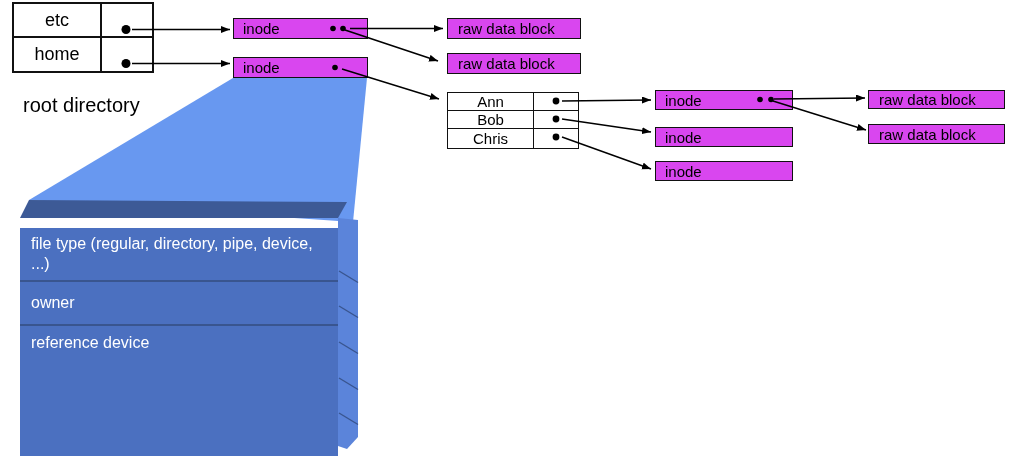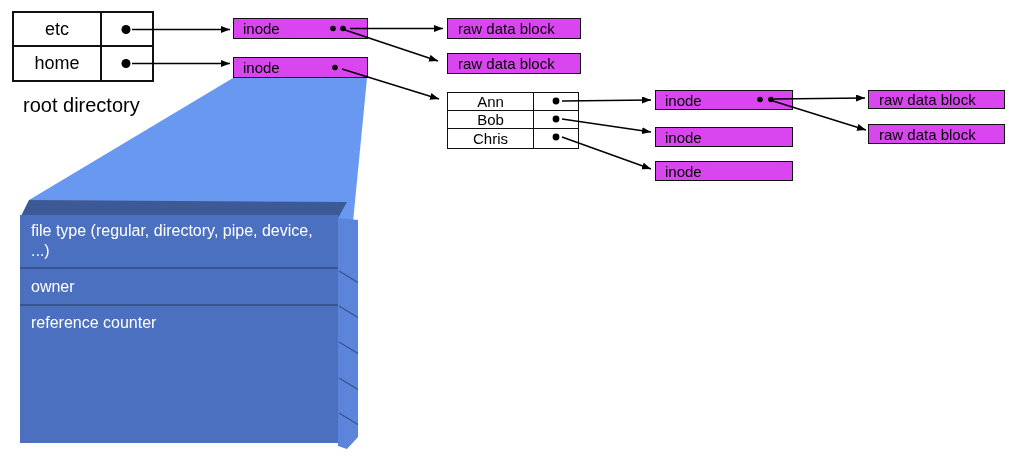--- a/index.html
+++ b/index.html
@@ -18,32 +18,32 @@
   .dbox{position:absolute;background:#d946ef;border:1.5px solid var(--box-border);
         display:flex;align-items:center;font-size:15px;color:#000}
   .dbox .lbl{padding-left:9px;white-space:nowrap}
 
   
   .tbl{position:absolute;background:#ffffff;border:2px solid var(--box-border);
        display:grid;color:#000}
   .tbl .cell{display:flex;align-items:center;justify-content:center}
   .tbl .c-name{border-right:2px solid var(--box-border)}
   .tbl .r-top{border-bottom:2px solid var(--box-border)}
-  #root-table{left:12px;top:11px;width:142px;height:71px;
+  #root-table{left:12px;top:2px;width:142px;height:71px;
               grid-template-columns:88px 1fr;grid-template-rows:34px 1fr;font-size:18px}
   
   #home-table{left:447px;top:92px;width:132px;height:57px;border-width:1.5px;
               grid-template-columns:86px 1fr;grid-template-rows:18px 18px 1fr;font-size:15px}
   #home-table .c-name{border-right:1.5px solid var(--box-border)}
   #home-table .r-mid{border-bottom:1.5px solid var(--box-border)}
 
   .caption{position:absolute;left:23px;top:94px;font-size:20px;color:#000;white-space:nowrap}
 
   
-  #stack{position:absolute;left:20px;top:215px;width:318px;height:228px;
+  #stack{position:absolute;left:20px;top:228px;width:318px;height:228px;
          background:var(--stack-front);color:var(--stack-text);font-size:16px}
   #stack .srow{display:flex;align-items:center;padding-left:11px;padding-right:8px;
                line-height:1.25;border-top:2px solid var(--stack-sep)}
   #stack .srow:first-child{border-top:none}
 
   .fill-beam{fill:var(--beam)}
   .fill-top{fill:var(--stack-top)}
   .fill-side{fill:var(--stack-side)}
   .sideline{stroke:var(--stack-sep);stroke-width:1.4}
   .conn{stroke:var(--line);stroke-width:1.4;fill:none}
@@ -121,22 +121,22 @@
 
     <div class="dbox" style="left:868px;top:90px;width:137px;height:19px">
       <span class="lbl" style="padding-left:10px">raw data block</span>
     </div>
     <div class="dbox" style="left:868px;top:124px;width:137px;height:20px">
       <span class="lbl" style="padding-left:10px">raw data block</span>
     </div>
 
     <div id="stack">
       <div class="srow" style="height:52px">file type (regular, directory, pipe, device, ...)</div>
-      <div class="srow" style="height:37px">owner</div>
-      <div class="srow" style="height:36px">reference counter</div>
+      <div class="srow" style="height:44px">owner</div>
+      <div class="srow" style="height:36px">reference device</div>
     </div>
   </div>
 
   <svg id="fg" class="layer" viewBox="0 0 1017 464" xmlns="http://www.w3.org/2000/svg">
     <defs>
       <marker id="ah" markerWidth="10" markerHeight="8" refX="9" refY="3.5" orient="auto" markerUnits="userSpaceOnUse">
         <path d="M0,0 L9,3.5 L0,7 z" fill="#000000"></path>
       </marker>
     </defs>
 

